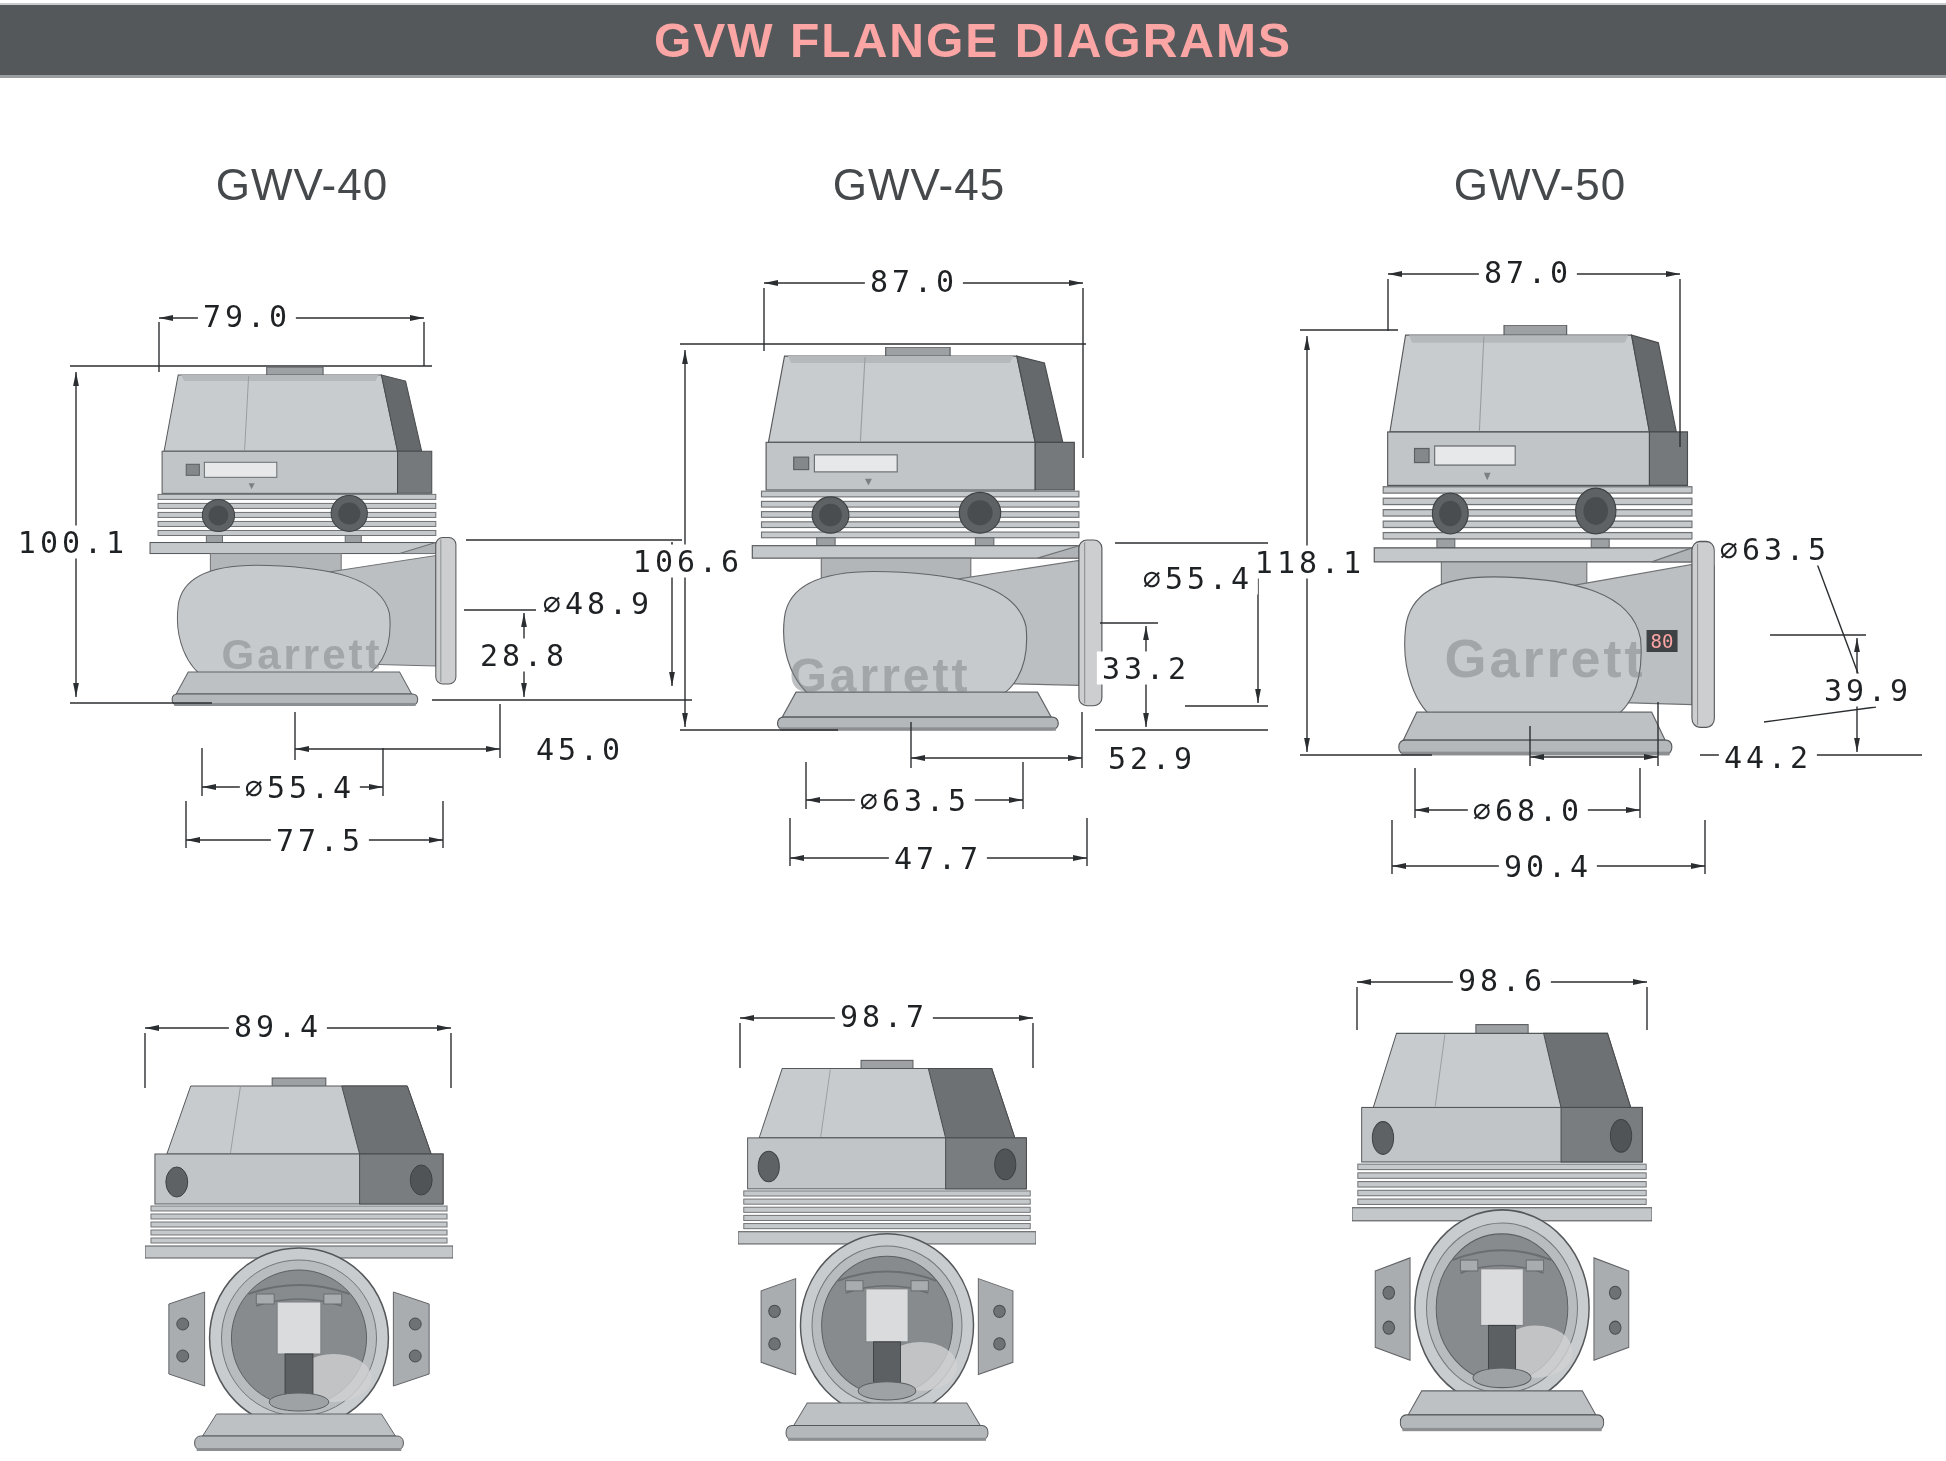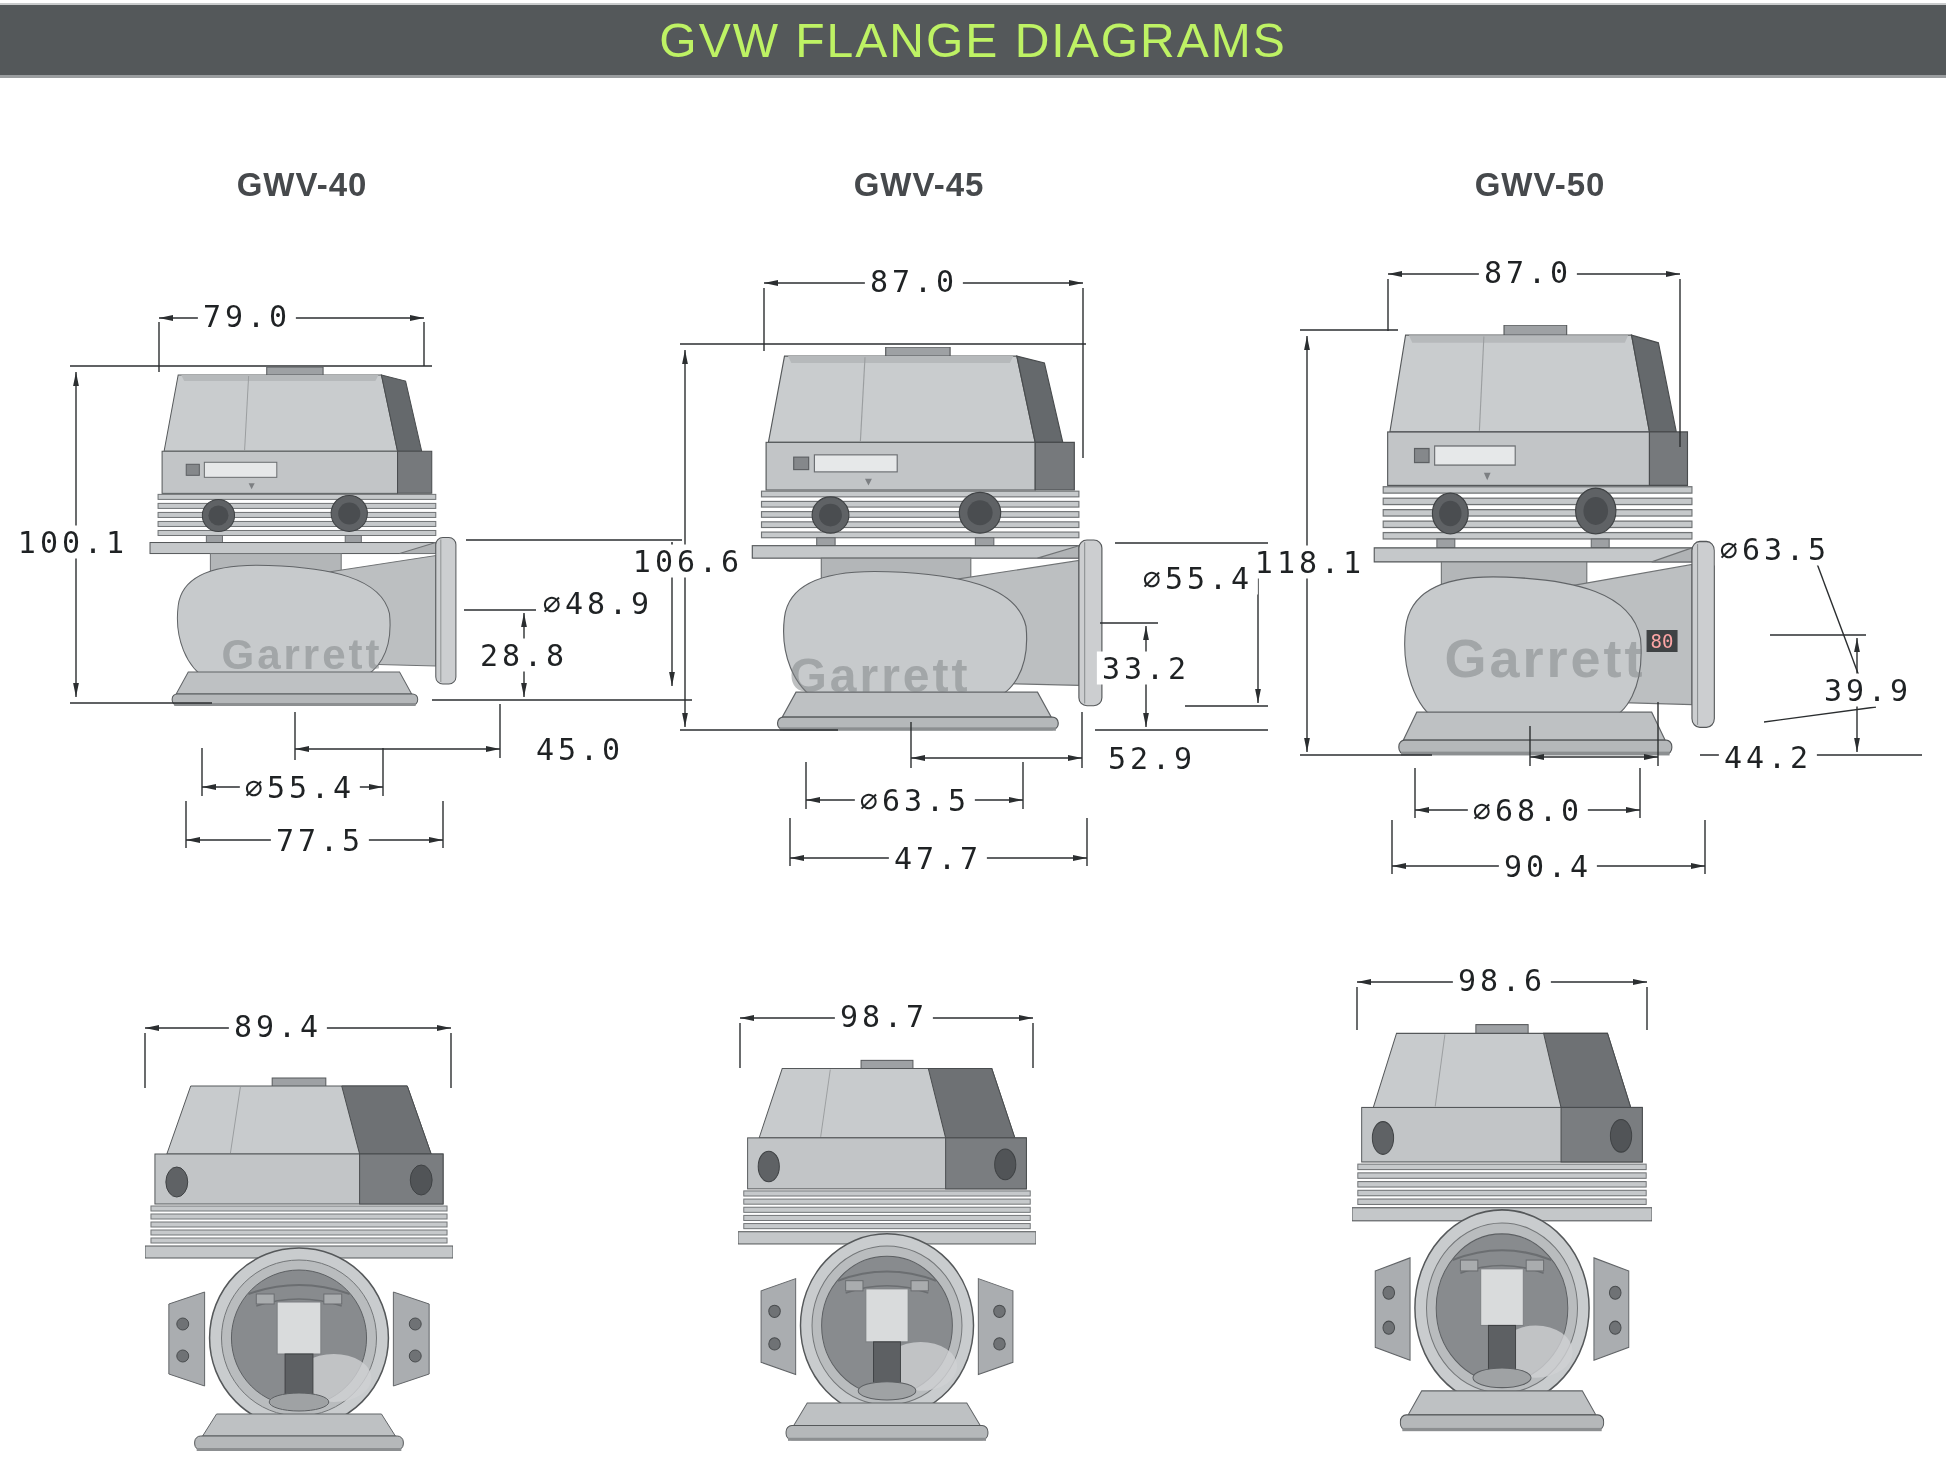--- a/index.html
+++ b/index.html
@@ -1,22 +1,22 @@
 <!DOCTYPE html>
 <html><head>
 <meta charset="utf-8">
 <style>
   html,body{margin:0;padding:0;background:#ffffff;}
   #canvas{position:relative;width:1946px;height:1461px;background:#ffffff;overflow:hidden;
           font-family:"Liberation Sans",sans-serif;}
   .header{position:absolute;left:0;top:3px;width:1946px;height:70px;background:#54585a;
           border-top:2px solid #c9cbcc;border-bottom:3px solid #9a9d9f;
           display:flex;align-items:center;justify-content:center;}
-  .header span{color:#bef264;font-weight:normal;font-size:48px;letter-spacing:2px;}
-  .model-title{position:absolute;transform:translate(-50%,-50%);font-weight:bold;font-size:33px;
+  .header span{color:#fca5a5;font-weight:bold;font-size:48px;letter-spacing:2px;}
+  .model-title{position:absolute;transform:translate(-50%,-50%);font-weight:normal;font-size:44px;
           color:#46494c;letter-spacing:1px;white-space:nowrap;}
   .dim-label{position:absolute;transform:translate(-50%,-50%);background:#ffffff;
           font-family:"DejaVu Sans Mono",monospace;font-size:30px;letter-spacing:4px;
           color:#1f2224;padding:0 5px;white-space:nowrap;z-index:30;line-height:1.1;}
   .garrett{position:absolute;transform:translate(-50%,-50%);font-weight:bold;
           color:rgba(125,129,132,0.50);letter-spacing:3px;z-index:12;white-space:nowrap;margin-top:30px;}
   .port-badge{position:absolute;transform:translate(-50%,-50%);background:#3f4244;color:#fca5a5;
           font-family:"DejaVu Sans Mono",monospace;font-size:19px;padding:0 4px;z-index:13;}
   svg.part{position:absolute;z-index:5;}
   svg#dims{position:absolute;left:0;top:0;z-index:20;}

